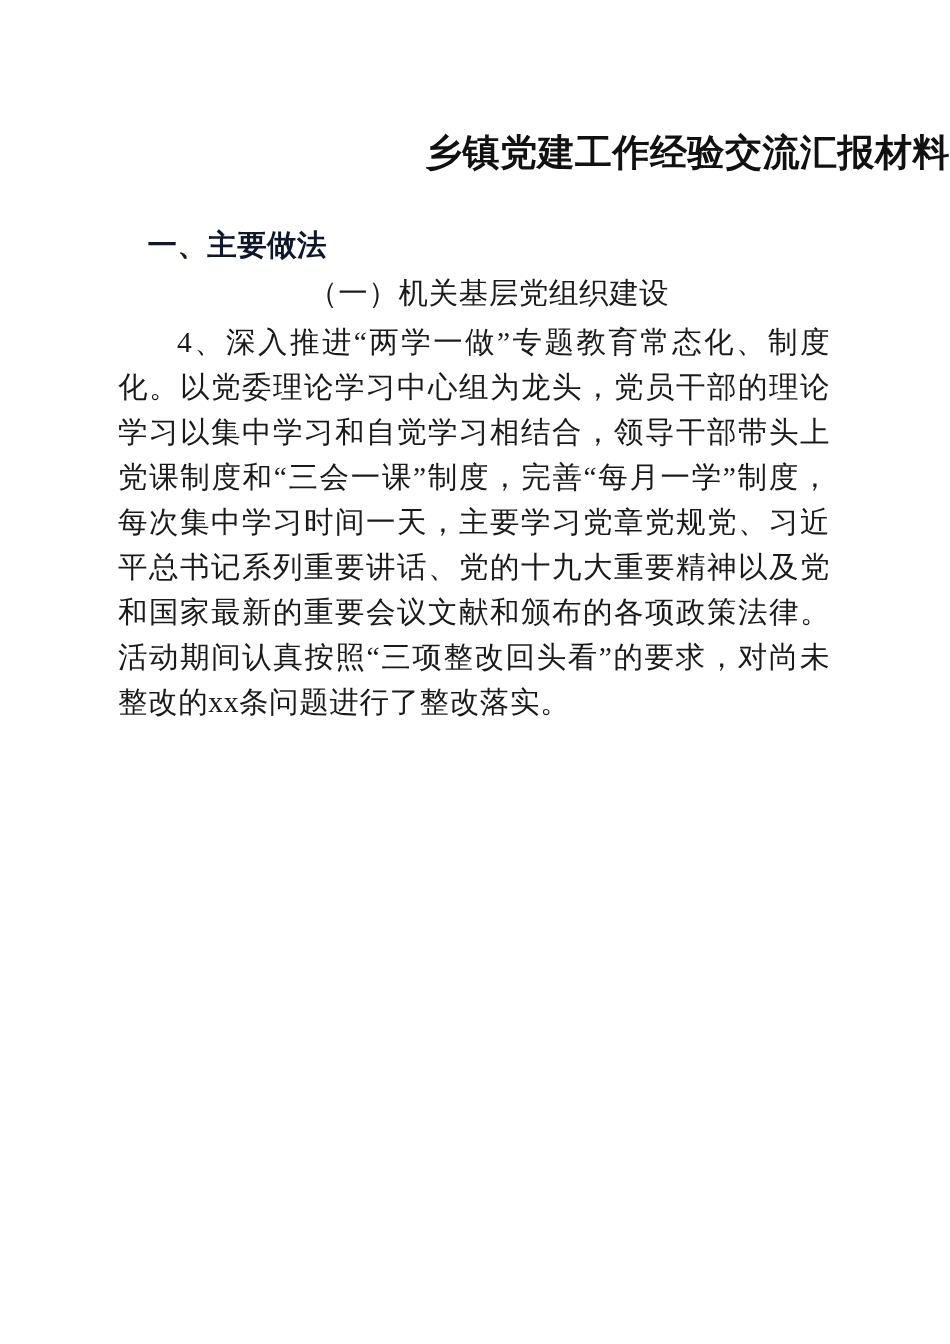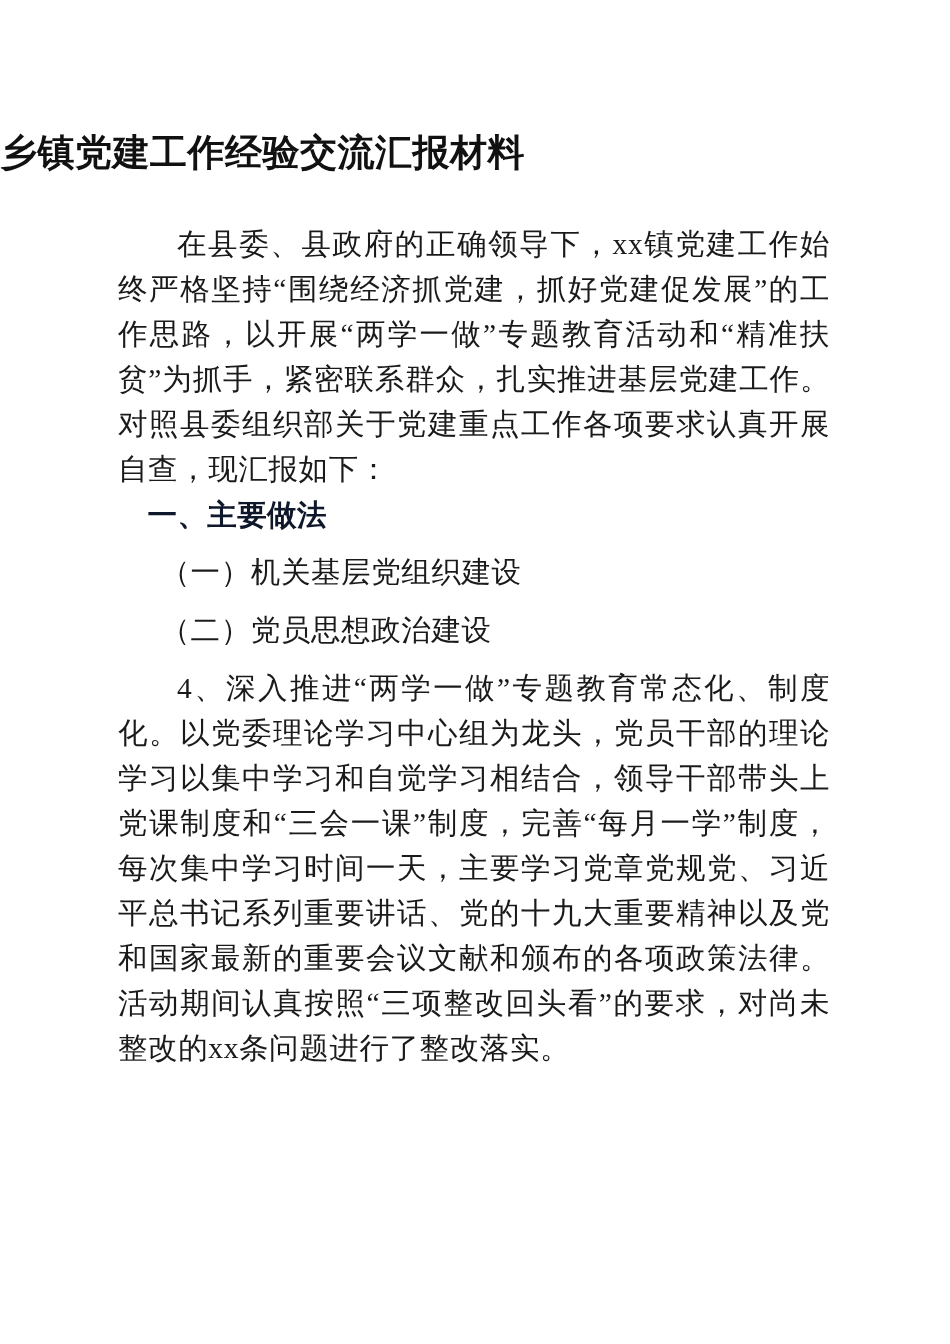--- a/index.html
+++ b/index.html
@@ -17,21 +17,21 @@
     height: 1344px;
     background: #ffffff;
     overflow: hidden;
     box-sizing: border-box;
   }
   .doc-title {
     position: absolute;
     top: 128px;
     left: 0;
     width: 950px;
-    text-align: left;
+    text-align: right;
     font-family: "Liberation Serif", "DejaVu Serif", serif;
     font-weight: bold;
     font-size: 37px;
     line-height: 50px;
     letter-spacing: 0.5px;
     color: #111111;
     white-space: nowrap;
   }
   .body-block {
     position: absolute;
@@ -63,41 +63,40 @@
     margin: 0;
     color: #0f172a;
     white-space: nowrap;
   }
   .heading-2 {
     font-family: "Liberation Serif", "DejaVu Serif", serif;
     font-size: 29.5px;
     line-height: 45px;
     letter-spacing: 0.6px;
     text-indent: 1em;
-    margin: 13px;
+    margin: 4px;
     color: #1a1a1a;
     white-space: nowrap;
+    text-align: center;
   }
 </style>
 </head>
 <body>
 
 <div class="page">
 
   <div class="doc-title">乡镇党建工作经验交流汇报材料</div>
 
   <div class="body-block">
 
-    <p class="para indent">在县委、县政府的正确领导下，xx镇党建工作始终严格坚持“围绕经济抓党建，抓好党建促发展”的工作思路，以开展“两学一做”专题教育活动和“精准扶贫”为抓手，紧密联系群众，扎实推进基层党建工作。对照县委组织部关于党建重点工作各项要求认真开展自查，现汇报如下：</p>
 
     <p class="heading-1">一、主要做法</p>
 
     <p class="heading-2">（一）机关基层党组织建设</p>
 
 
-    <p class="heading-2">（二）党员思想政治建设</p>
 
     <p class="para indent">4、深入推进“两学一做”专题教育常态化、制度化。以党委理论学习中心组为龙头，党员干部的理论学习以集中学习和自觉学习相结合，领导干部带头上党课制度和“三会一课”制度，完善“每月一学”制度，每次集中学习时间一天，主要学习党章党规党、习近平总书记系列重要讲话、党的十九大重要精神以及党和国家最新的重要会议文献和颁布的各项政策法律。活动期间认真按照“三项整改回头看”的要求，对尚未整改的xx条问题进行了整改落实。</p>
 
 
   </div>
 
 </div>
 
 </body></html>

